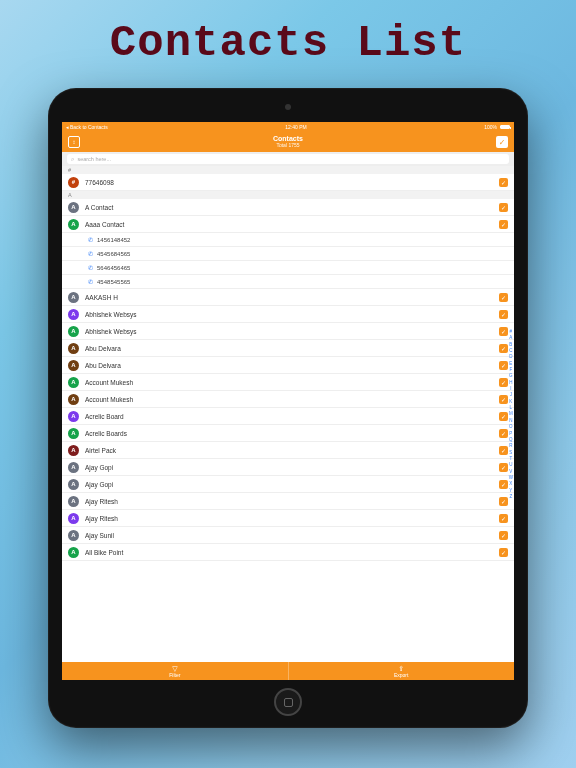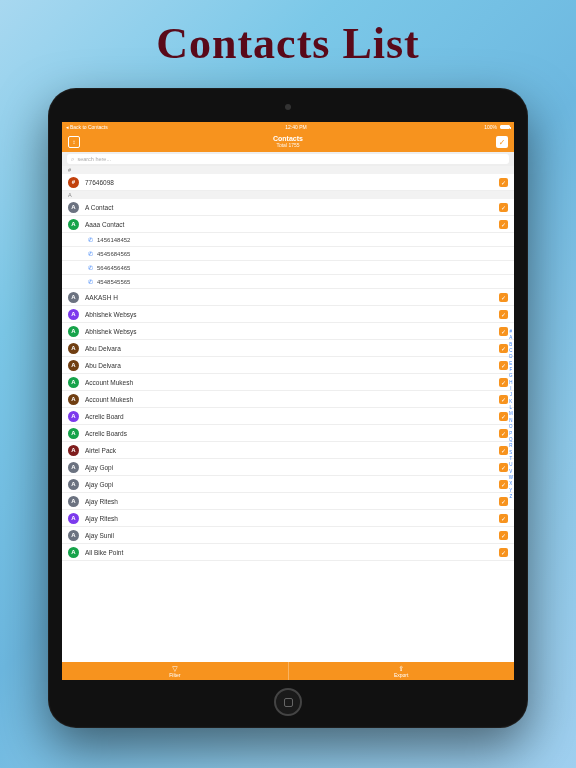--- a/index.html
+++ b/index.html
@@ -11,21 +11,21 @@
   }
   .bg::before, .bg::after {
     content:""; position:absolute; background: rgba(255,255,255,0.1);
   }
   .title {
     text-align: center;
     padding-top: 18px;
     font-size: 44px;
     font-weight: 900;
     color: #5a0a1a;
-    font-family: Liberation Serif, serif;
+    font-family: Liberation Mono, monospace;
     letter-spacing: 1px;
   }
   .tablet {
     position: absolute;
     left: 50%; transform: translateX(-50%);
     top: 88px;
     width: 480px; height: 640px;
     background: #111;
     border-radius: 28px;
     box-shadow: 0 20px 50px rgba(0,0,0,0.5), inset 0 0 2px rgba(255,255,255,0.2);

